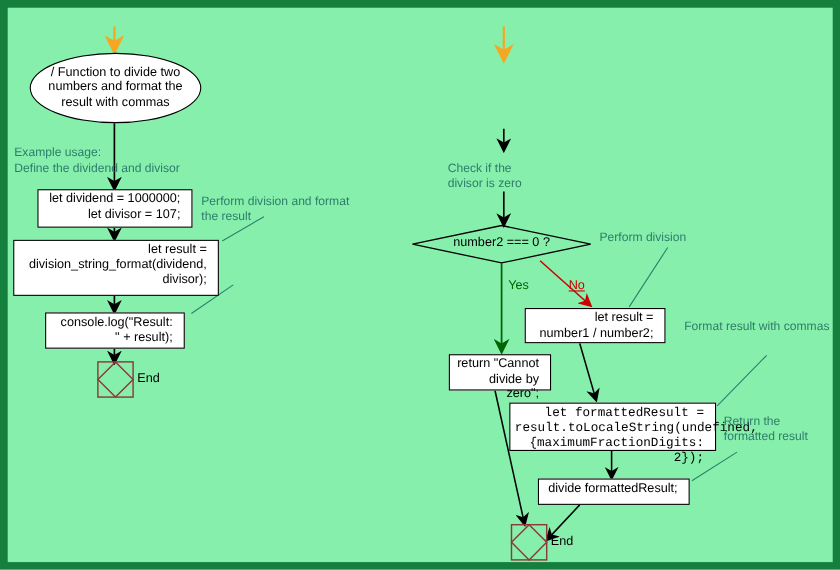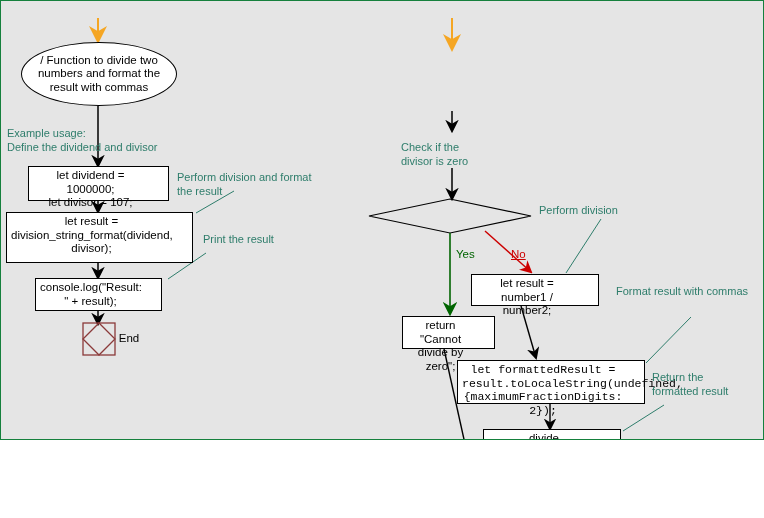--- a/index.html
+++ b/index.html
@@ -6,45 +6,45 @@
     margin: 0;
     padding: 0;
     background: #ffffff;
   }
   body {
     font-family: "Liberation Sans", sans-serif;
   }
   #canvas {
     position: relative;
     width: 764px;
-    height: 440px;
-    background: #e5e5e5;
-    border: 1px solid #15803d;
+    height: 518px;
+    background: #86efac;
+    border: 7px solid #15803d;
     box-sizing: border-box;
     overflow: hidden;
   }
   #wires {
     position: absolute;
     left: 0; top: 0;
     width: 764px;
     height: 518px;
   }
   .node {
     position: absolute;
     box-sizing: border-box;
     color: #000000;
     font-size: 11.5px;
     line-height: 13.5px;
     white-space: pre-line;
   }
   .proc {
     border: 1px solid #000000;
     background: #ffffff;
-    padding: 2px 20px 2px 4px;
-    text-align: center;
+    padding: 2px 10px 2px 4px;
+    text-align: right;
   }
   .terminal {
     border: 1px solid #000000;
     border-radius: 50%;
     background: #ffffff;
     display: flex;
     align-items: center;
     justify-content: center;
     text-align: center;
     padding: 0 10px;
@@ -158,33 +158,35 @@
   <div class="node proc" style="left:27px; top:165px; width:141px; height:35px;">let dividend = 1000000;
 let divisor = 107;</div>
 
   <div class="annot" style="left:176px; top:170px; width:165px;">Perform division and format
 the result</div>
 
   <div class="node proc" style="left:5px; top:211px; width:187px; height:51px;">let result =
 division_string_format(dividend,
 divisor);</div>
 
-  <div class="annot" style="left:202px; top:232px; width:150px;">Print the result</div>
 
   <div class="node proc" style="left:34px; top:277px; width:127px; height:33px;">console.log("Result:
 " + result);</div>
 
   <div class="node endnode" style="left:82px; top:322px; width:32px; height:32px;">
     <span>End</span>
   </div>
 
 
   <div class="annot" style="left:400px; top:140px; width:120px;">Check if the
 divisor is zero</div>
 
+  <div class="node decision" style="left:368px; top:198px; width:162px; height:34px;">
+    <span>number2 === 0 ?</span>
+  </div>
 
   <div class="edge-label lbl-yes" style="left:455px; top:247px;">Yes</div>
 
   <div class="edge-label lbl-no" style="left:510px; top:247px;text-decoration:underline;">No</div>
 
   <div class="annot" style="left:538px; top:203px; width:130px;">Perform division</div>
 
   <div class="node proc" style="left:470px; top:273px; width:128px; height:32px;">let result =
 number1 / number2;</div>
 

